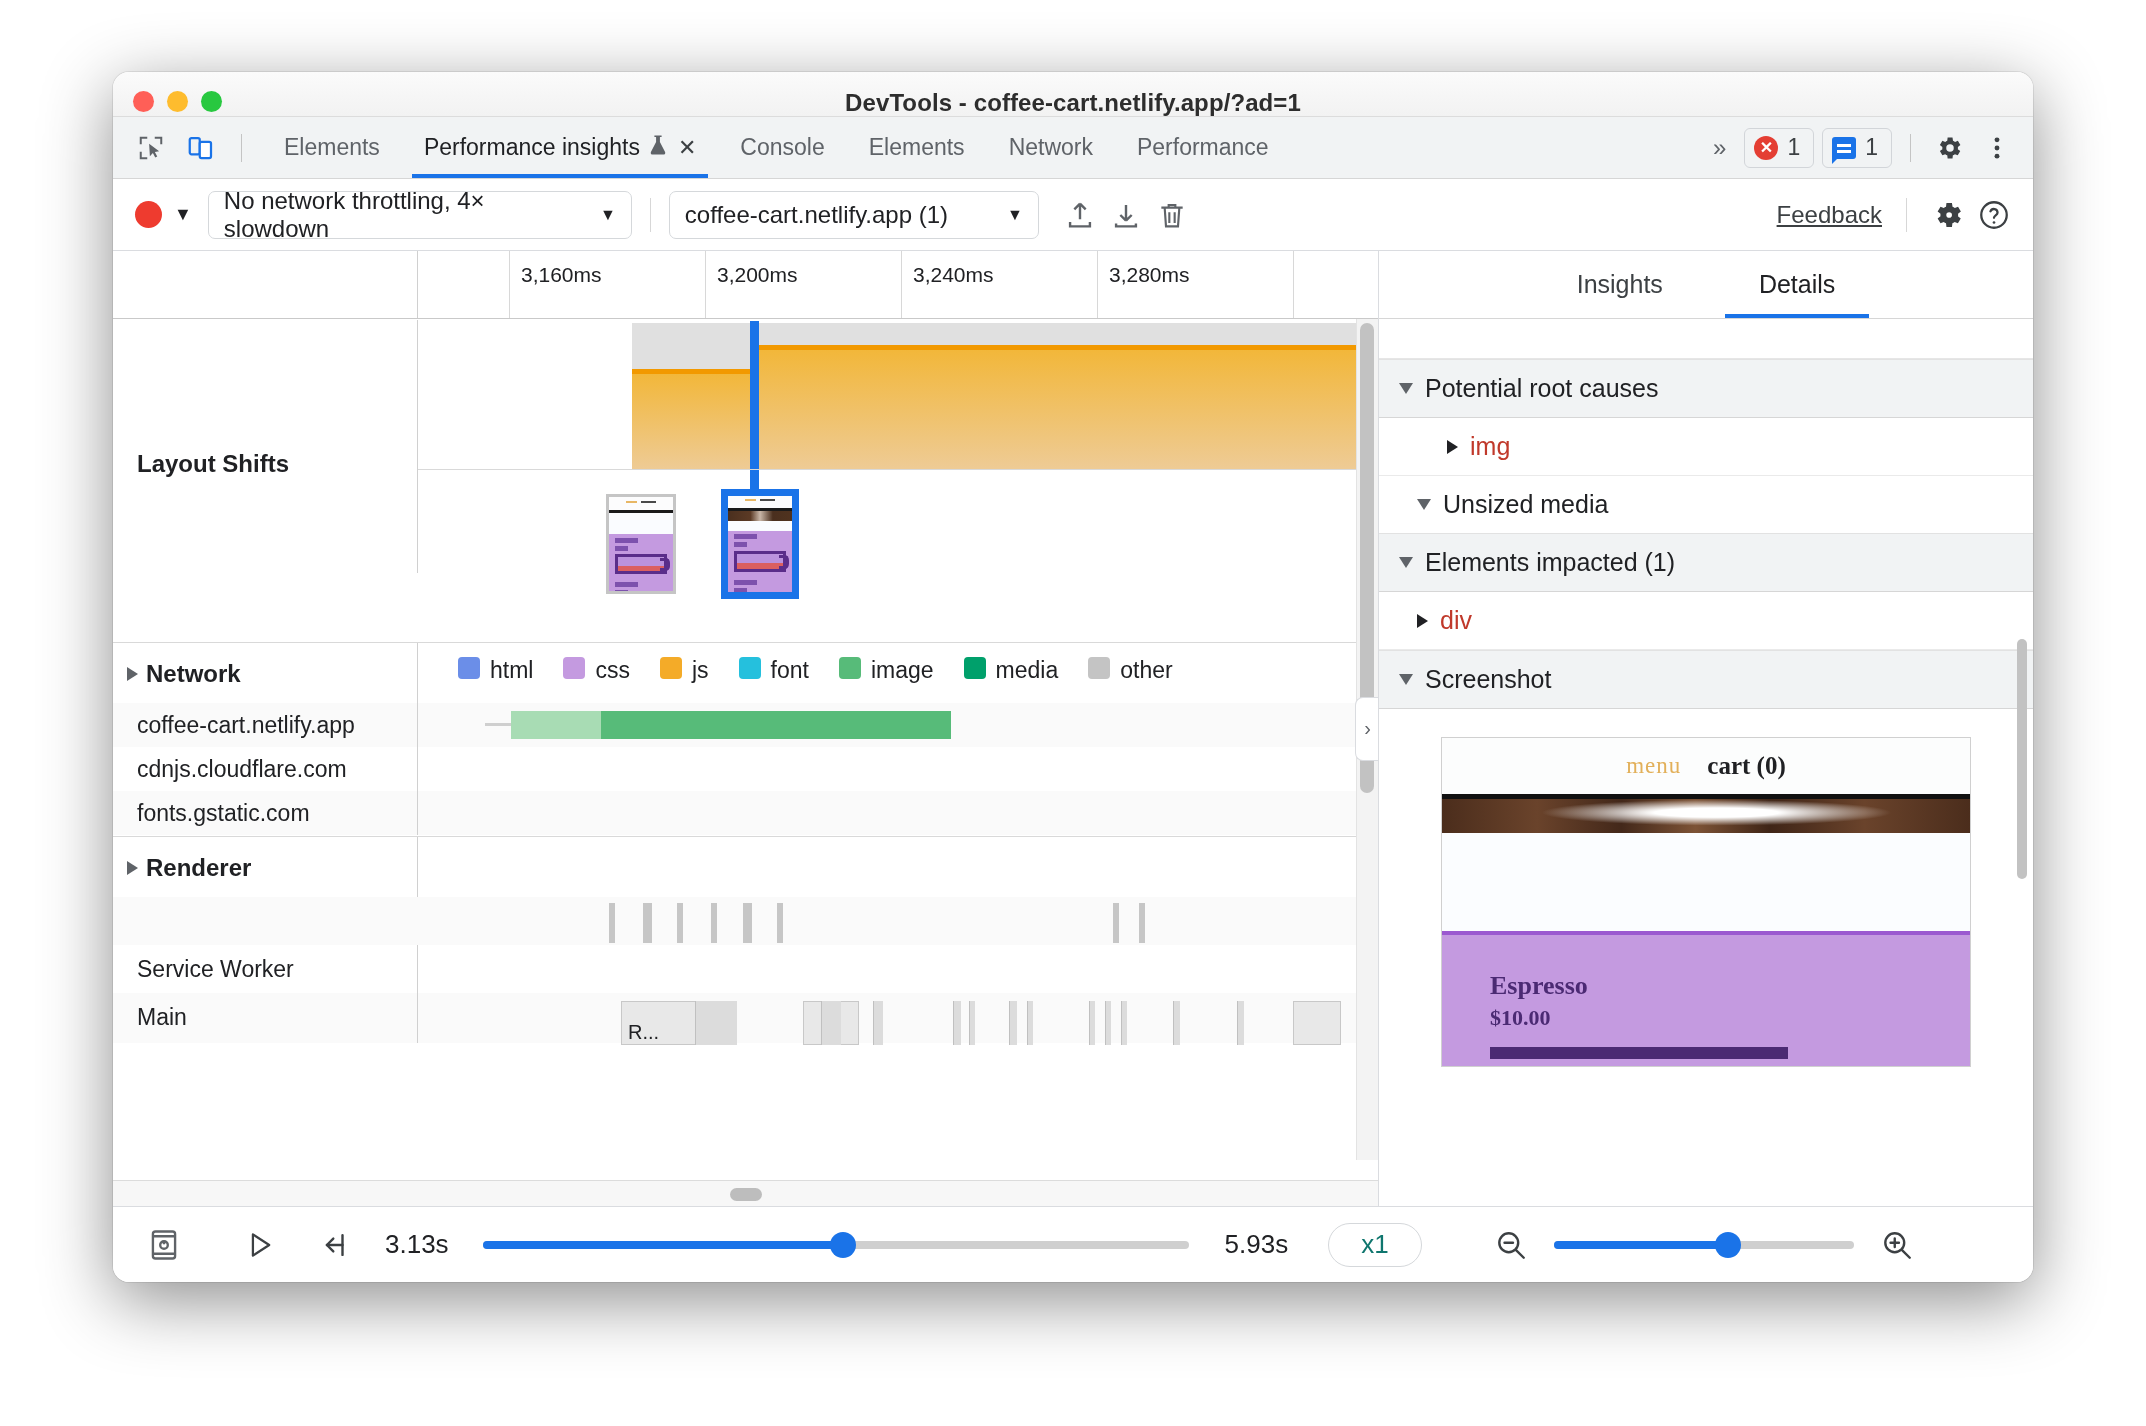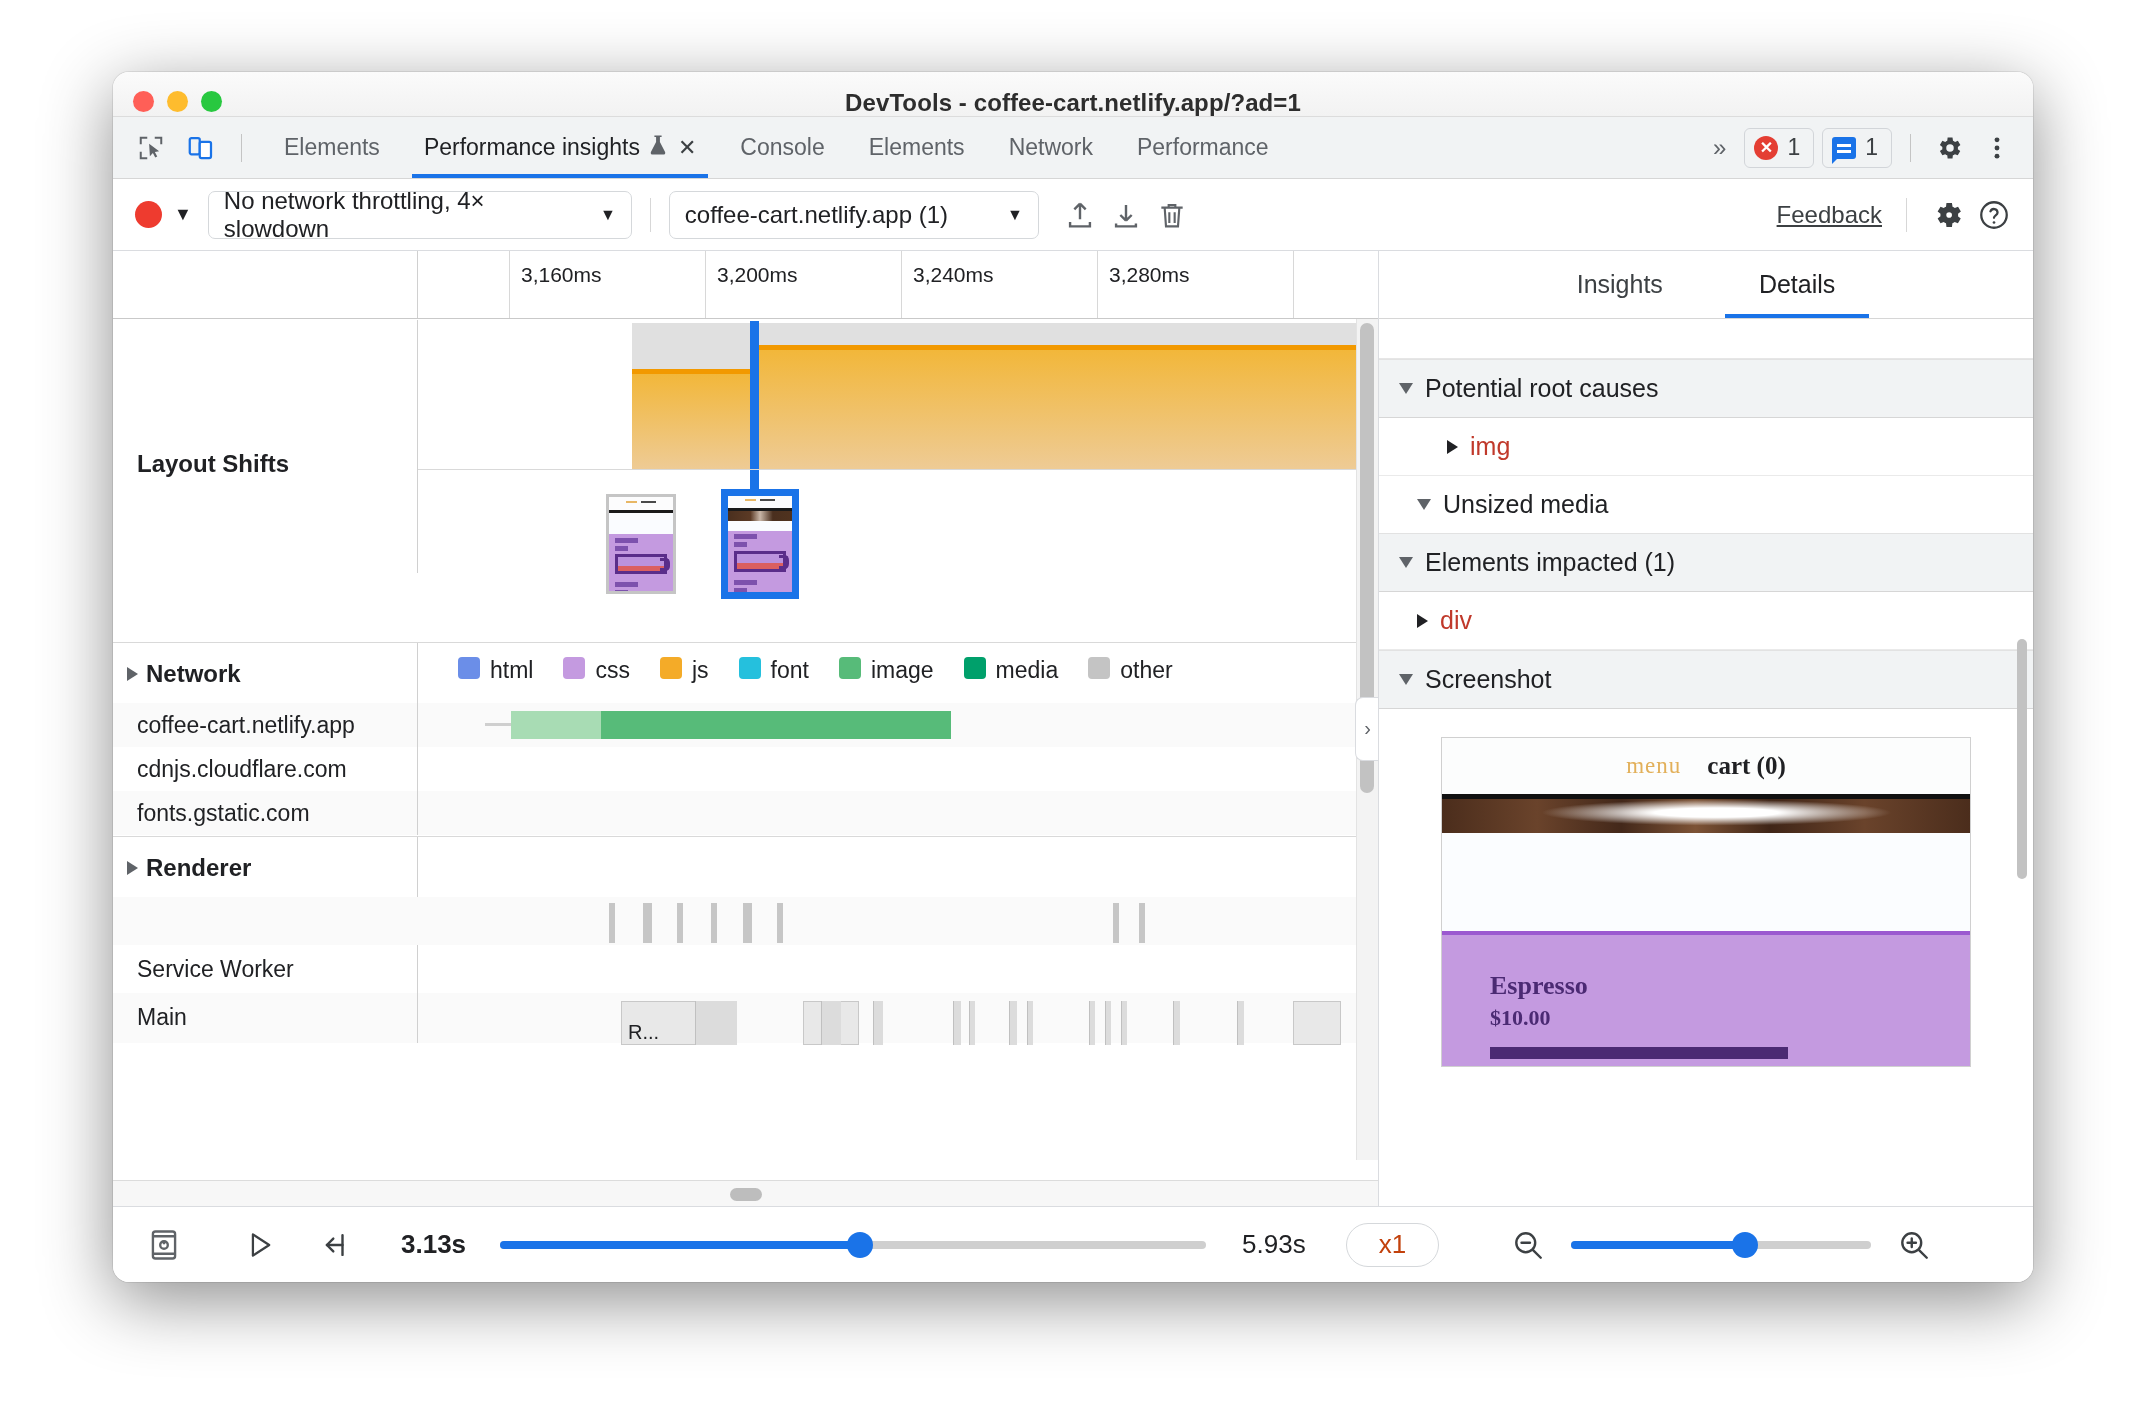--- a/index.html
+++ b/index.html
@@ -344,21 +344,21 @@
     position: relative; height: 8px; border-radius: 4px; background: #cfcfcf;
   }
   .slider .fill { position:absolute; left:0; top:0; bottom:0; background:#1a73e8; border-radius:4px; }
   .slider .knob {
     position:absolute; top: 50%; transform: translate(-50%,-50%);
     width: 26px; height: 26px; border-radius:50%; background:#1a73e8;
   }
   .xpill {
     border: 1px solid #d5d8db; border-radius: 22px; height: 44px;
     padding: 0 32px; display:flex; align-items:center; justify-content:center;
-    font-size: 26px; color:#c2410c; cursor:pointer;
+    font-size: 26px; color:#0f766e; cursor:pointer;
   }
 </style>
 </head>
 <body>
 
 <div id="root">
   <div class="window">
 
     <div class="titlebar">
       <div class="traffic">
@@ -754,21 +754,21 @@
           <path d="M7 4.5L18.5 12 7 19.5z"></path>
         </svg>
       </div>
       <div class="bb-ic" style="margin-left:20px;">
         <svg width="34" height="34" viewBox="0 0 24 24" fill="none" stroke="#3c4043" stroke-width="1.7" stroke-linecap="round" stroke-linejoin="round">
           <path d="M18 5v14"></path>
             <path d="M18 12H7"></path>
             <path d="M11.5 7.5L7 12l4.5 4.5"></path>
         </svg>
       </div>
-      <div class="time-label" style="margin-left:40px;font-weight:bold;">3.13s</div>
+      <div class="time-label" style="margin-left:24px;">3.13s</div>
       <div class="slider" style="width:706px; margin-left:34px;">
         <div class="fill" id="timeFill" style="width: 51%;"></div>
         <div class="knob" id="timeKnob" style="left: 51%;"></div>
       </div>
       <div class="time-label" style="margin-left:36px;">5.93s</div>
       <div class="xpill" style="margin-left:40px;">x1</div>
       <div class="bb-ic" style="margin-left:62px;">
         <svg width="36" height="36" viewBox="0 0 24 24" fill="none" stroke="#3c4043" stroke-width="1.6" stroke-linecap="round">
           <circle cx="10.5" cy="10.5" r="6.3"></circle>
             <path d="M15.2 15.2L20.5 20.5"></path>

